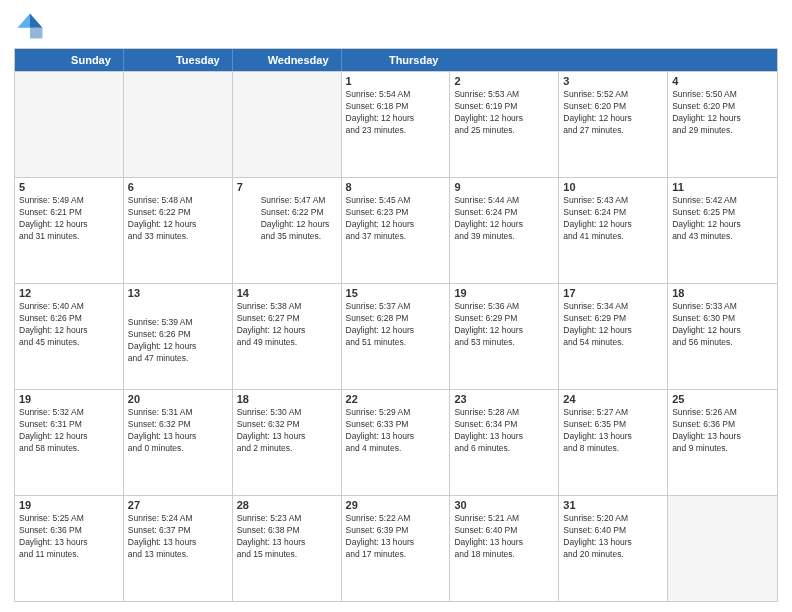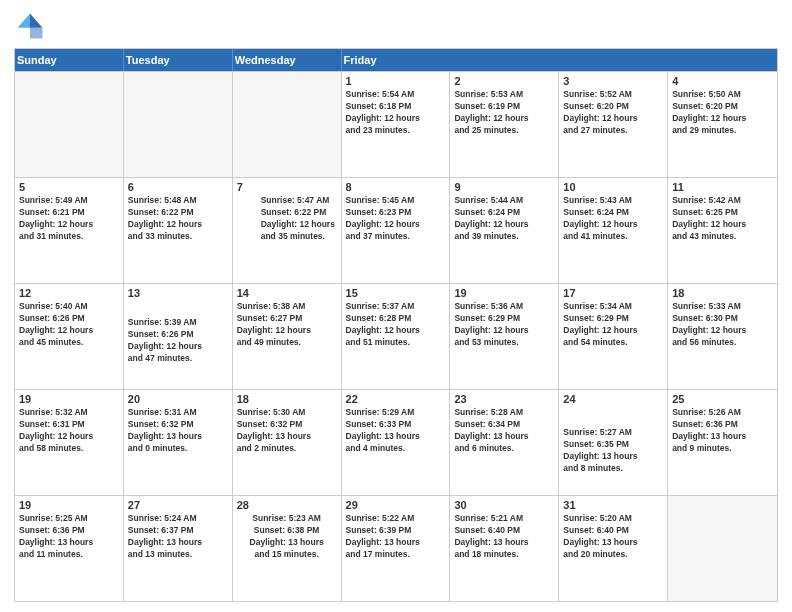--- a/index.html
+++ b/index.html
@@ -67,22 +67,22 @@
     }
     .cal-header {
       display: grid;
       grid-template-columns: repeat(7, 1fr);
       background: #2a6db5;
     }
     .cal-header-cell {
       color: #fff;
       font-size: 11px;
       font-weight: bold;
-      text-align: left;
-      padding: 5px 2px;
+      text-align: right;
+      padding: 5px 12px;
       border-right: 1px solid #5590cc;
     }
     .cal-header-cell:last-child { border-right: none; }
     .cal-body {
       display: flex;
       flex-direction: column;
       flex: 1;
     }
     .cal-row {
       display: grid;
@@ -103,21 +103,20 @@
     .day-num {
       font-size: 11px;
       font-weight: bold;
       margin-bottom: 2px;
       color: #333;
     }
     .day-info {
       font-size: 8.5px;
       line-height: 1.4;
       color: #333;
-      font-weight: bold;
     }
   </style>
 </head>
 <body>
 
 <div class="page">
   <div class="header">
     <div class="logo">
       <svg class="logo-icon" viewBox="0 0 36 36">
         <polygon points="18,4 32,20 18,20" fill="#2a6db5"></polygon>
@@ -133,21 +132,21 @@
       <div class="month-title"></div>
       <div class="subtitle"></div>
     </div>
   </div>
 
   <div class="calendar">
     <div class="cal-header">
     <div class="cal-header-cell">Sunday</div>
         <div class="cal-header-cell">Tuesday</div>
         <div class="cal-header-cell">Wednesday</div>
-        <div class="cal-header-cell">Friday</div>
+        <div class="cal-header-cell">Thursday</div>
       </div>
     <div class="cal-body">
     <div class="cal-row">
           <div class="cal-cell empty"></div>
           <div class="cal-cell empty"></div>
           <div class="cal-cell empty"></div>
           <div class="cal-cell">
             <div class="day-num">1</div>
             <div class="day-info" style="white-space: pre-line;">Sunrise: 5:54 AM
 Sunset: 6:18 PM
@@ -309,21 +308,21 @@
           </div>
           <div class="cal-cell">
             <div class="day-num">23</div>
             <div class="day-info" style="white-space: pre-line;">Sunrise: 5:28 AM
 Sunset: 6:34 PM
 Daylight: 13 hours
 and 6 minutes.</div>
           </div>
           <div class="cal-cell">
             <div class="day-num">24</div>
-            <div class="day-info" style="white-space: pre-line; margin-top: 20px;">Sunrise: 5:27 AM
+            <div class="day-info" style="white-space: pre-line;">Sunrise: 5:27 AM
 Sunset: 6:35 PM
 Daylight: 13 hours
 and 8 minutes.</div>
           </div>
           <div class="cal-cell">
             <div class="day-num">25</div>
             <div class="day-info" style="white-space: pre-line;">Sunrise: 5:26 AM
 Sunset: 6:36 PM
 Daylight: 13 hours
 and 9 minutes.</div>
@@ -339,21 +338,21 @@
           </div>
           <div class="cal-cell">
             <div class="day-num">27</div>
             <div class="day-info" style="white-space: pre-line;">Sunrise: 5:24 AM
 Sunset: 6:37 PM
 Daylight: 13 hours
 and 13 minutes.</div>
           </div>
           <div class="cal-cell">
             <div class="day-num">28</div>
-            <div class="day-info" style="white-space: pre-line; text-align: center;">Sunrise: 5:23 AM
+            <div class="day-info" style="white-space: pre-line;">Sunrise: 5:23 AM
 Sunset: 6:38 PM
 Daylight: 13 hours
 and 15 minutes.</div>
           </div>
           <div class="cal-cell">
             <div class="day-num">29</div>
             <div class="day-info" style="white-space: pre-line;">Sunrise: 5:22 AM
 Sunset: 6:39 PM
 Daylight: 13 hours
 and 17 minutes.</div>

